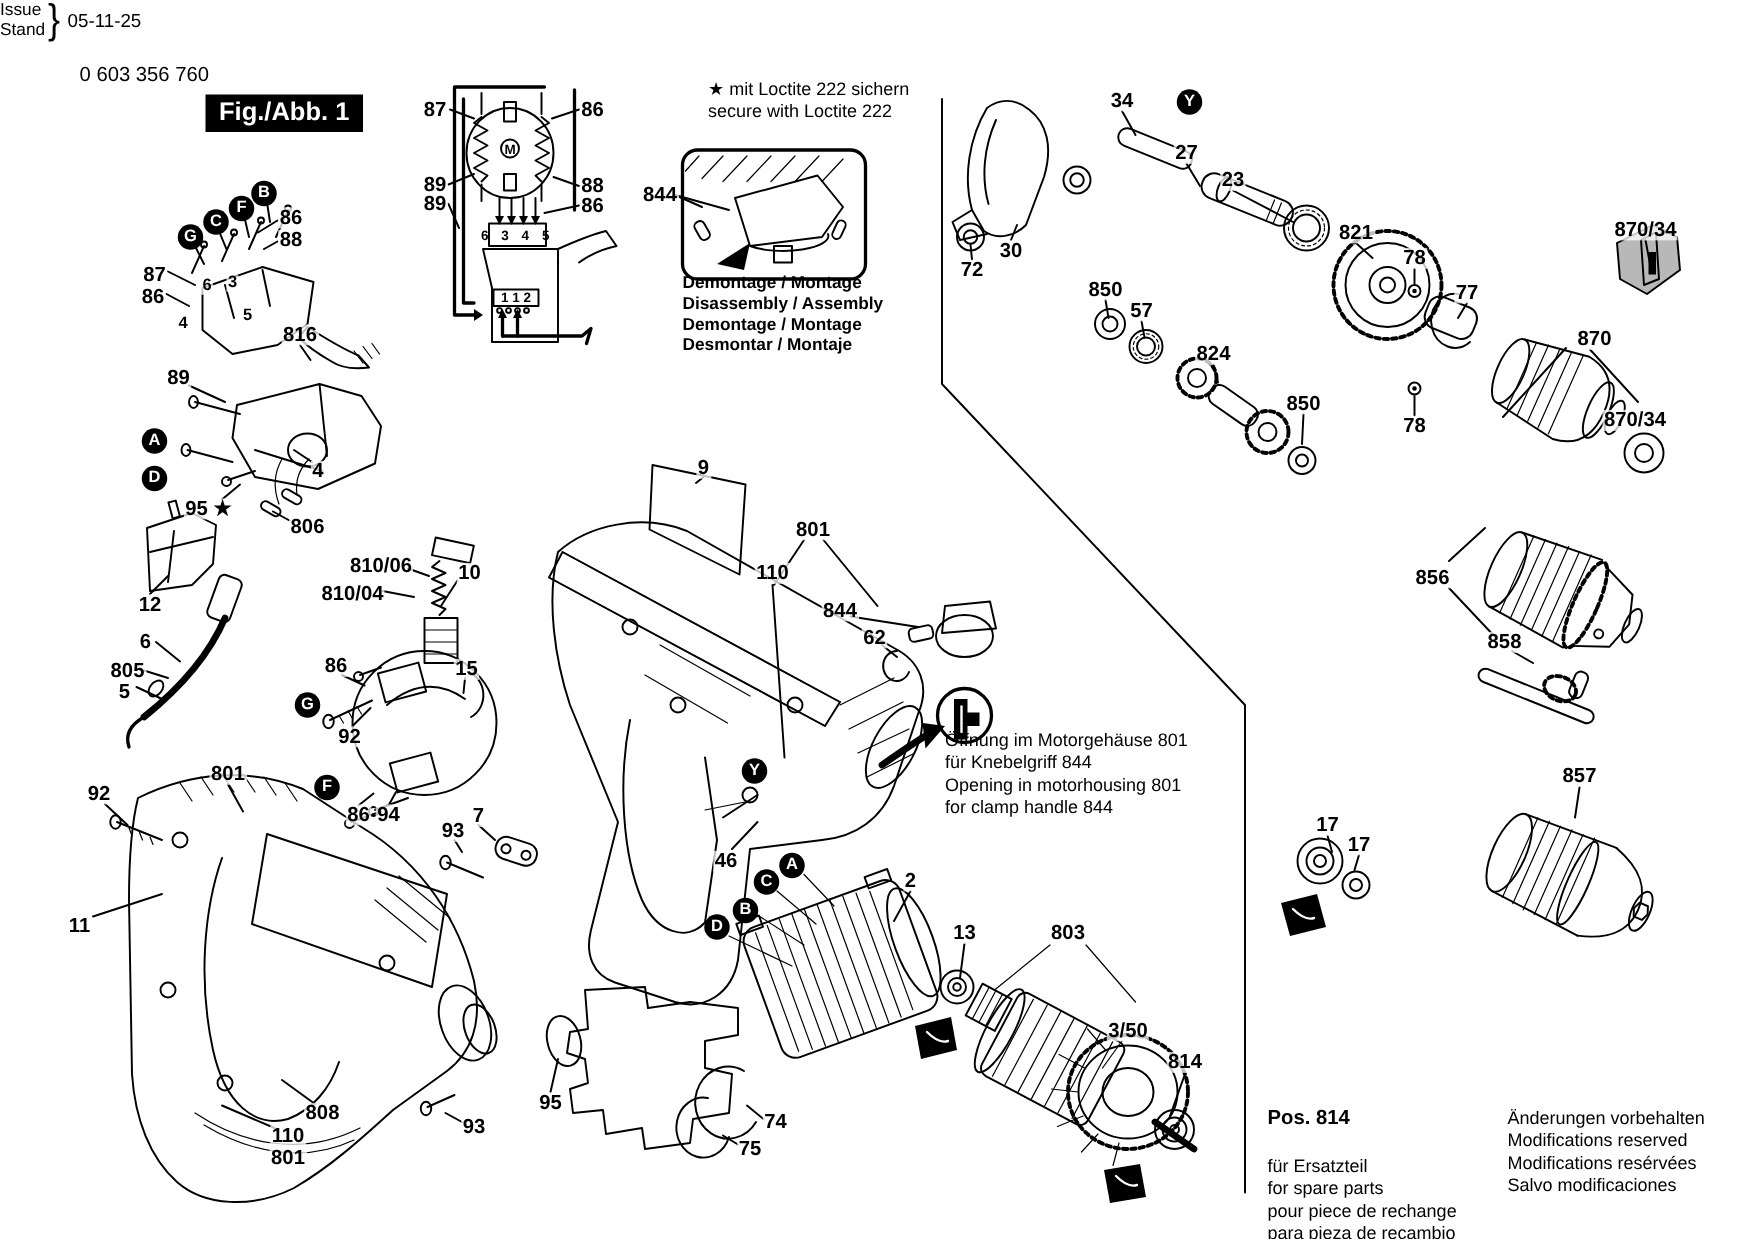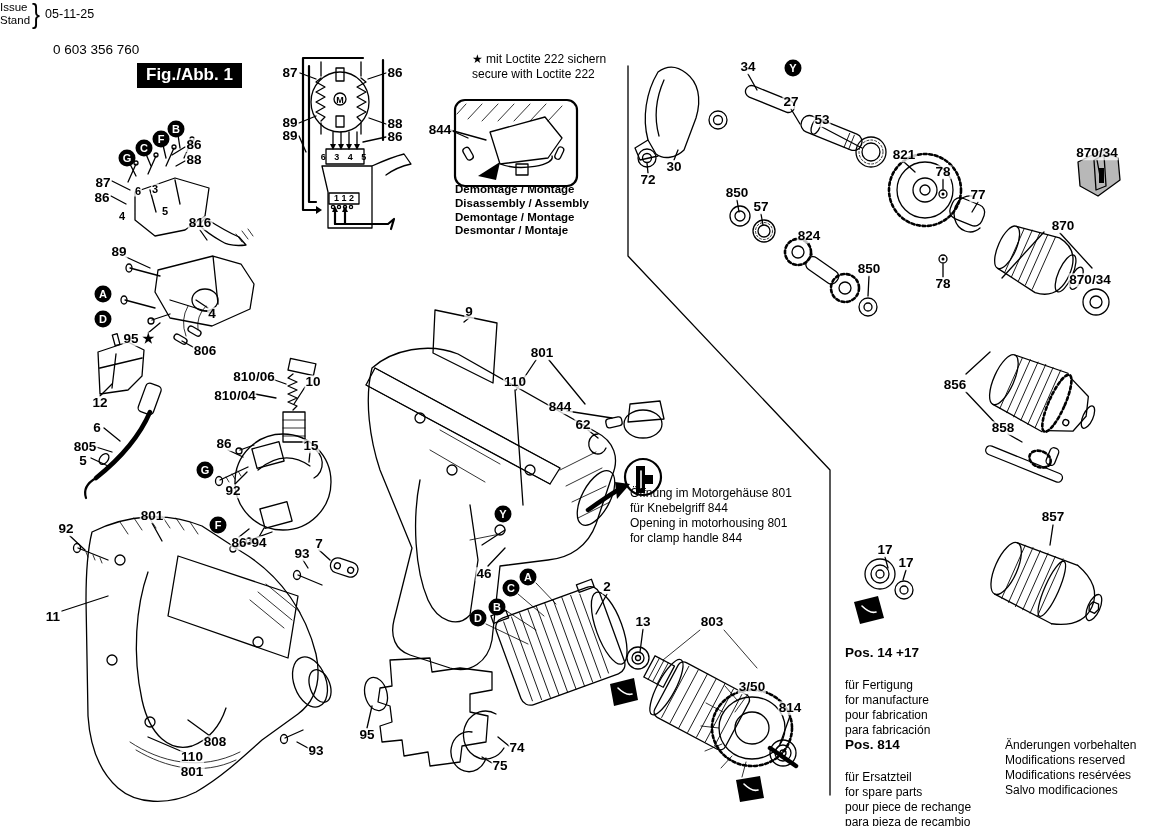--- a/index.html
+++ b/index.html
@@ -408,27 +408,20 @@
 <div id="loctite-note" class="note">★ mit Loctite 222 sichern
    secure with Loctite 222</div>
 <div id="detail-caption" class="note">Demontage / Montage
 Disassembly / Assembly
 Demontage / Montage
 Desmontar / Montaje</div>
 <div id="opening-note" class="note">Öffnung im Motorgehäuse 801
 für Knebelgriff 844
 Opening in motorhousing 801
 for clamp handle 844</div>
-<div id="pos-14-17-note" class="note">
-  <div class="title">Pos. 14 +17</div>
-  <div>für Fertigung
-for manufacture
-pour fabrication
-para fabricación</div>
-</div>
 <div id="pos-814-note" class="note">
   <div class="title">Pos. 814</div>
   <div>für Ersatzteil
 for spare parts
 pour piece de rechange
 para pieza de recambio</div>
 </div>
 <div id="mods-note" class="note">Änderungen vorbehalten
 Modifications reserved
 Modifications resérvées
@@ -485,21 +478,21 @@
       <span class="plabel" style="left: 53px; top: 617px;">11</span>
       <span class="plabel" style="left: 215px; top: 742px;">808</span>
       <span class="plabel" style="left: 192px; top: 757px;">110</span>
       <span class="plabel" style="left: 192px; top: 772px;">801</span>
       <span class="plabel" style="left: 316px; top: 751px;">93</span>
       <span class="plabel" style="left: 367px; top: 735px;">95</span>
       <span class="plabel" style="left: 517px; top: 748px;">74</span>
       <span class="plabel" style="left: 500px; top: 766px;">75</span>
       <span class="plabel" style="left: 748px; top: 67px;">34</span>
       <span class="plabel" style="left: 791px; top: 102px;">27</span>
-      <span class="plabel" style="left: 822px; top: 120px;">53</span>
+      <span class="plabel" style="left: 822px; top: 120px;">23</span>
       <span class="plabel" style="left: 648px; top: 180px;">72</span>
       <span class="plabel" style="left: 674px; top: 167px;">30</span>
       <span class="plabel" style="left: 737px; top: 193px;">850</span>
       <span class="plabel" style="left: 761px; top: 207px;">57</span>
       <span class="plabel" style="left: 809px; top: 236px;">824</span>
       <span class="plabel" style="left: 869px; top: 269px;">850</span>
       <span class="plabel" style="left: 904px; top: 155px;">821</span>
       <span class="plabel" style="left: 943px; top: 172px;">78</span>
       <span class="plabel" style="left: 978px; top: 195px;">77</span>
       <span class="plabel" style="left: 943px; top: 284px;">78</span>

